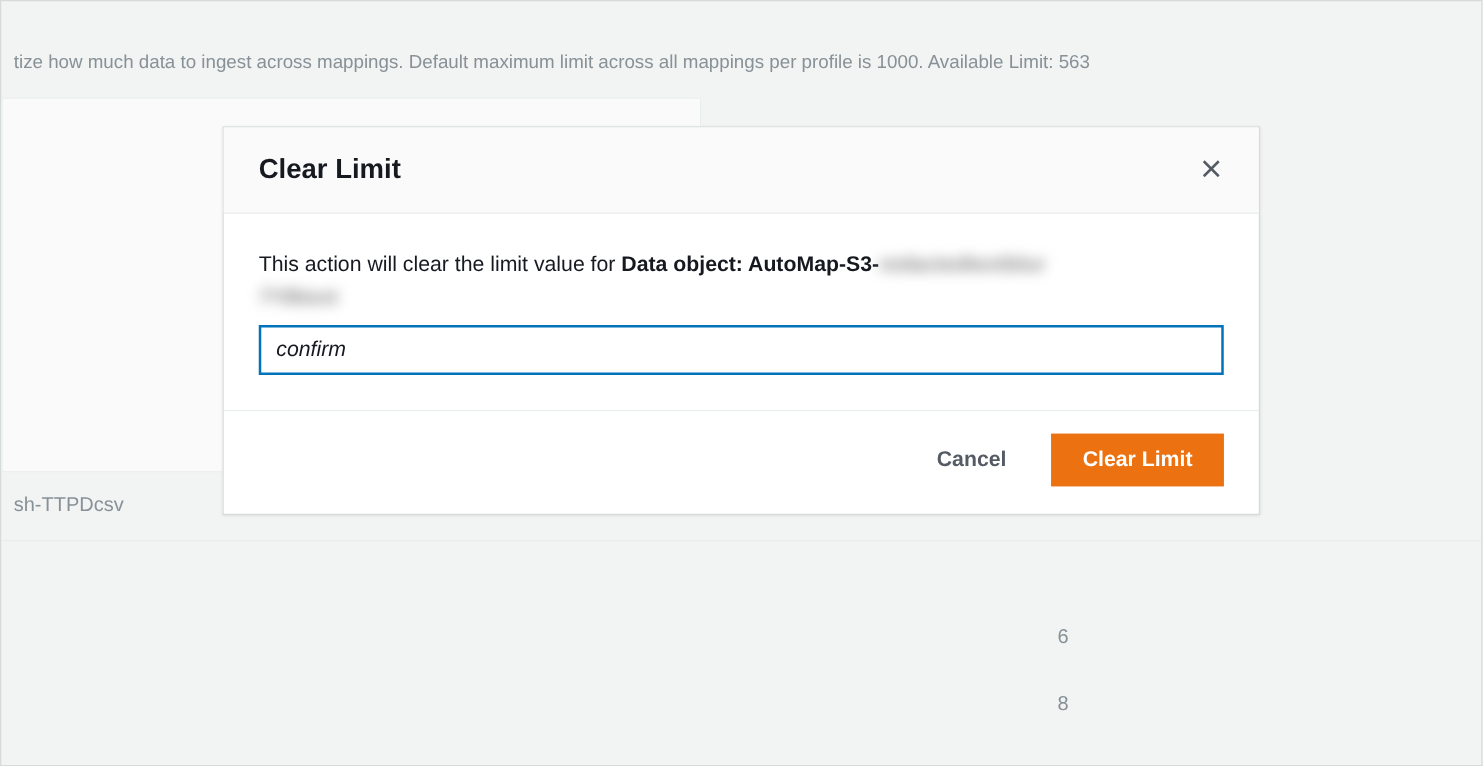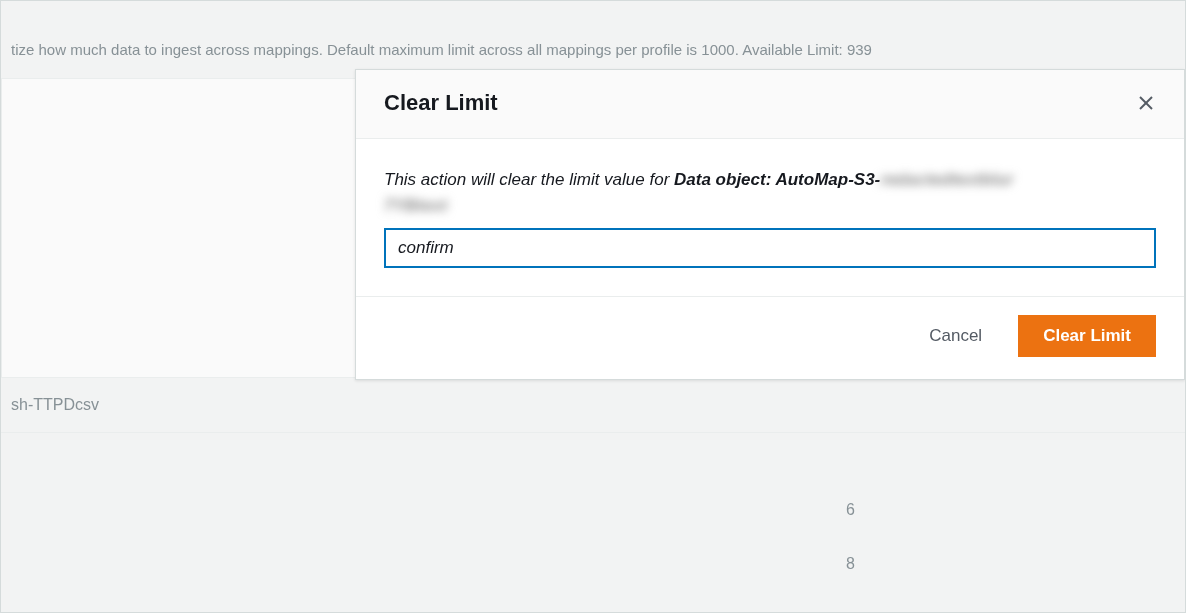--- a/index.html
+++ b/index.html
@@ -58,22 +58,22 @@
       margin-bottom: 36px;
     }
     .overlay {
       position: absolute;
       top: 0;
       left: 0;
       right: 0;
       bottom: 0;
       display: flex;
       align-items: flex-start;
-      justify-content: flex-end;
-      padding-top: 68px;
+      justify-content: center;
+      padding-top: 100px;
     }
     .modal {
       width: 830px;
       background: #ffffff;
       border: 1px solid #d5dbdb;
       box-shadow: 0 1px 3px rgba(0,0,0,0.1);
     }
     .modal-header {
       display: flex;
       justify-content: space-between;
@@ -97,21 +97,20 @@
       justify-content: center;
     }
     .modal-body {
       padding: 28px 28px 28px 28px;
     }
     .body-text {
       font-size: 17px;
       color: #16191f;
       line-height: 1.5;
       margin-bottom: 10px;
-      font-style: italic;
     }
     .body-text-bold {
       font-weight: 700;
     }
     .blurred {
       display: inline-block;
       filter: blur(5px);
       color: #888;
       user-select: none;
     }
@@ -136,40 +135,40 @@
       justify-content: flex-end;
       gap: 16px;
       padding: 18px 28px 22px 28px;
       border-top: 1px solid #eaeded;
       align-items: center;
     }
     .btn-cancel {
       background: transparent;
       border: none;
       font-size: 17px;
-      font-weight: 400;
+      font-weight: 700;
       color: #545b64;
       padding: 10px 20px;
       cursor: pointer;
     }
     .btn-primary {
       background: #ec7211;
       border: 1px solid #ec7211;
       color: #ffffff;
       font-size: 17px;
       font-weight: 700;
       padding: 10px 24px;
       cursor: pointer;
     }
   </style>
 </head>
 <body>
 
 <div class="background-content">
-  <div class="bg-description">tize how much data to ingest across mappings. Default maximum limit across all mappings per profile is 1000. Available Limit: 939</div>
+  <div class="bg-description">tize how much data to ingest across mappings. Default maximum limit across all mappings per profile is 1000. Available Limit: 563</div>
   <div class="bg-box"></div>
   <div class="bg-row-label">sh-TTPDcsv</div>
   <div class="bg-divider"></div>
   <div class="bg-numbers">
     <div>6</div>
     <div>8</div>
   </div>
 </div>
 
 <div class="overlay">

